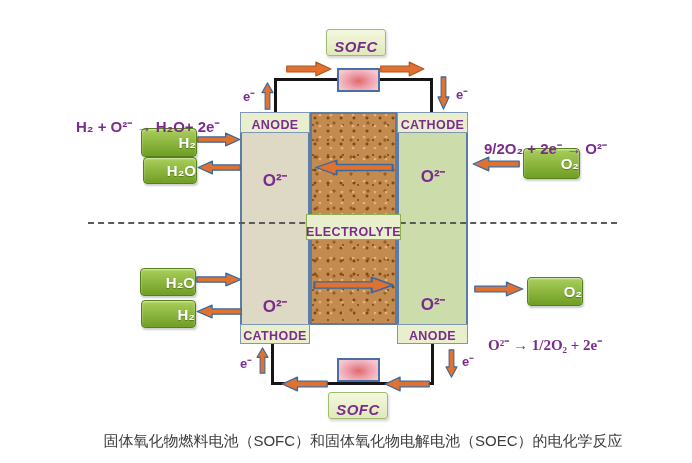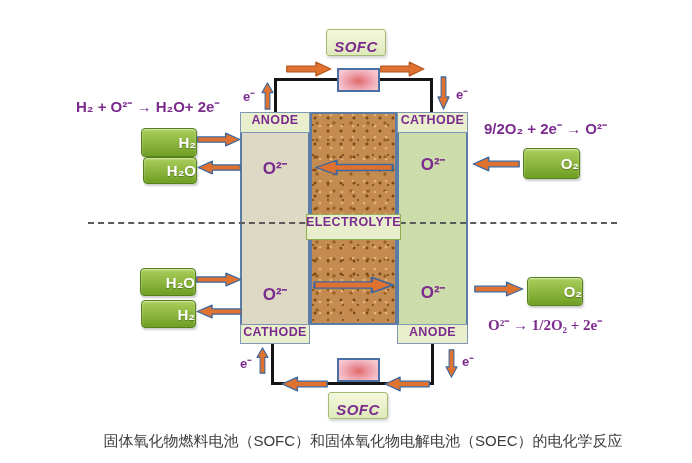--- a/index.html
+++ b/index.html
@@ -1,39 +1,39 @@
 <!DOCTYPE html>
 <html><head>
 <meta charset="utf-8">
 <style>
   html,body{margin:0;padding:0;background:#fff;}
   #stage{
     position:relative; width:692px; height:463px; background:#fff;
     font-family:"Liberation Sans", sans-serif; overflow:hidden;
   }
   
-  .eq{position:absolute; color:#7b2b8e; font-weight:bold; font-size:15px; white-space:nowrap; z-index:7;}
-  .ion{position:absolute; color:#7b2b8e; font-weight:bold; font-size:17px; text-align:center; width:40px; z-index:6;}
+  .eq{position:absolute; color:#7b2b8e; font-weight:bold; font-size:15px; white-space:nowrap; z-index:7;margin-top:20px;}
+  .ion{position:absolute; color:#7b2b8e; font-weight:bold; font-size:17px; text-align:center; width:40px; z-index:6;margin-top:12px;}
   .elab{position:absolute; color:#7b2b8e; font-weight:bold; font-size:13px; z-index:7;}
   
   .tag{
     position:absolute; display:flex; align-items:flex-end; justify-content:center;
     background:linear-gradient(#f4f8de,#dfe9ba); border:1px solid #a3ba72; border-radius:3px;
     color:#7b2b8e; font-weight:bold; font-size:15px; letter-spacing:.5px;
     box-shadow:1px 2px 3px rgba(0,0,0,.18); z-index:7;font-style:italic;
   }
   .gasbox{
     position:absolute; display:flex; align-items:center; justify-content:flex-end;
     background:linear-gradient(#aace5c,#6f9e23); border:1px solid #55811a; border-radius:4px;
     color:#fff; font-weight:bold; font-size:15px; text-shadow:0 1px 1px rgba(0,0,0,.3);
     box-shadow:inset 0 1px 2px rgba(255,255,255,.55), 1px 2px 2px rgba(0,0,0,.2); z-index:6;
   }
   .col{position:absolute; border:2px solid #5c7ca8; box-sizing:border-box; z-index:2;}
   .elabel{
-    position:absolute; display:flex; align-items:flex-start; justify-content:center;
+    position:absolute; display:flex; align-items:flex-end; justify-content:center;
     background:#e9efcd; border:1px solid #7d97b5; box-sizing:border-box;
     color:#7b2b8e; font-weight:bold; font-size:12.5px; letter-spacing:.4px; z-index:6;
   }
   .electrolyte{
     position:absolute; border:2px solid #5c7ca8; box-sizing:border-box; z-index:3;
     background-color:#c48b51;
     background-image:
       radial-gradient(circle at 3px 4px,  #7c4a16 1.2px, transparent 1.8px),
       radial-gradient(circle at 8px 1px,  #e7b277 1.1px, transparent 1.7px),
       radial-gradient(circle at 5px 9px,  #96601f 1.3px, transparent 1.9px),

